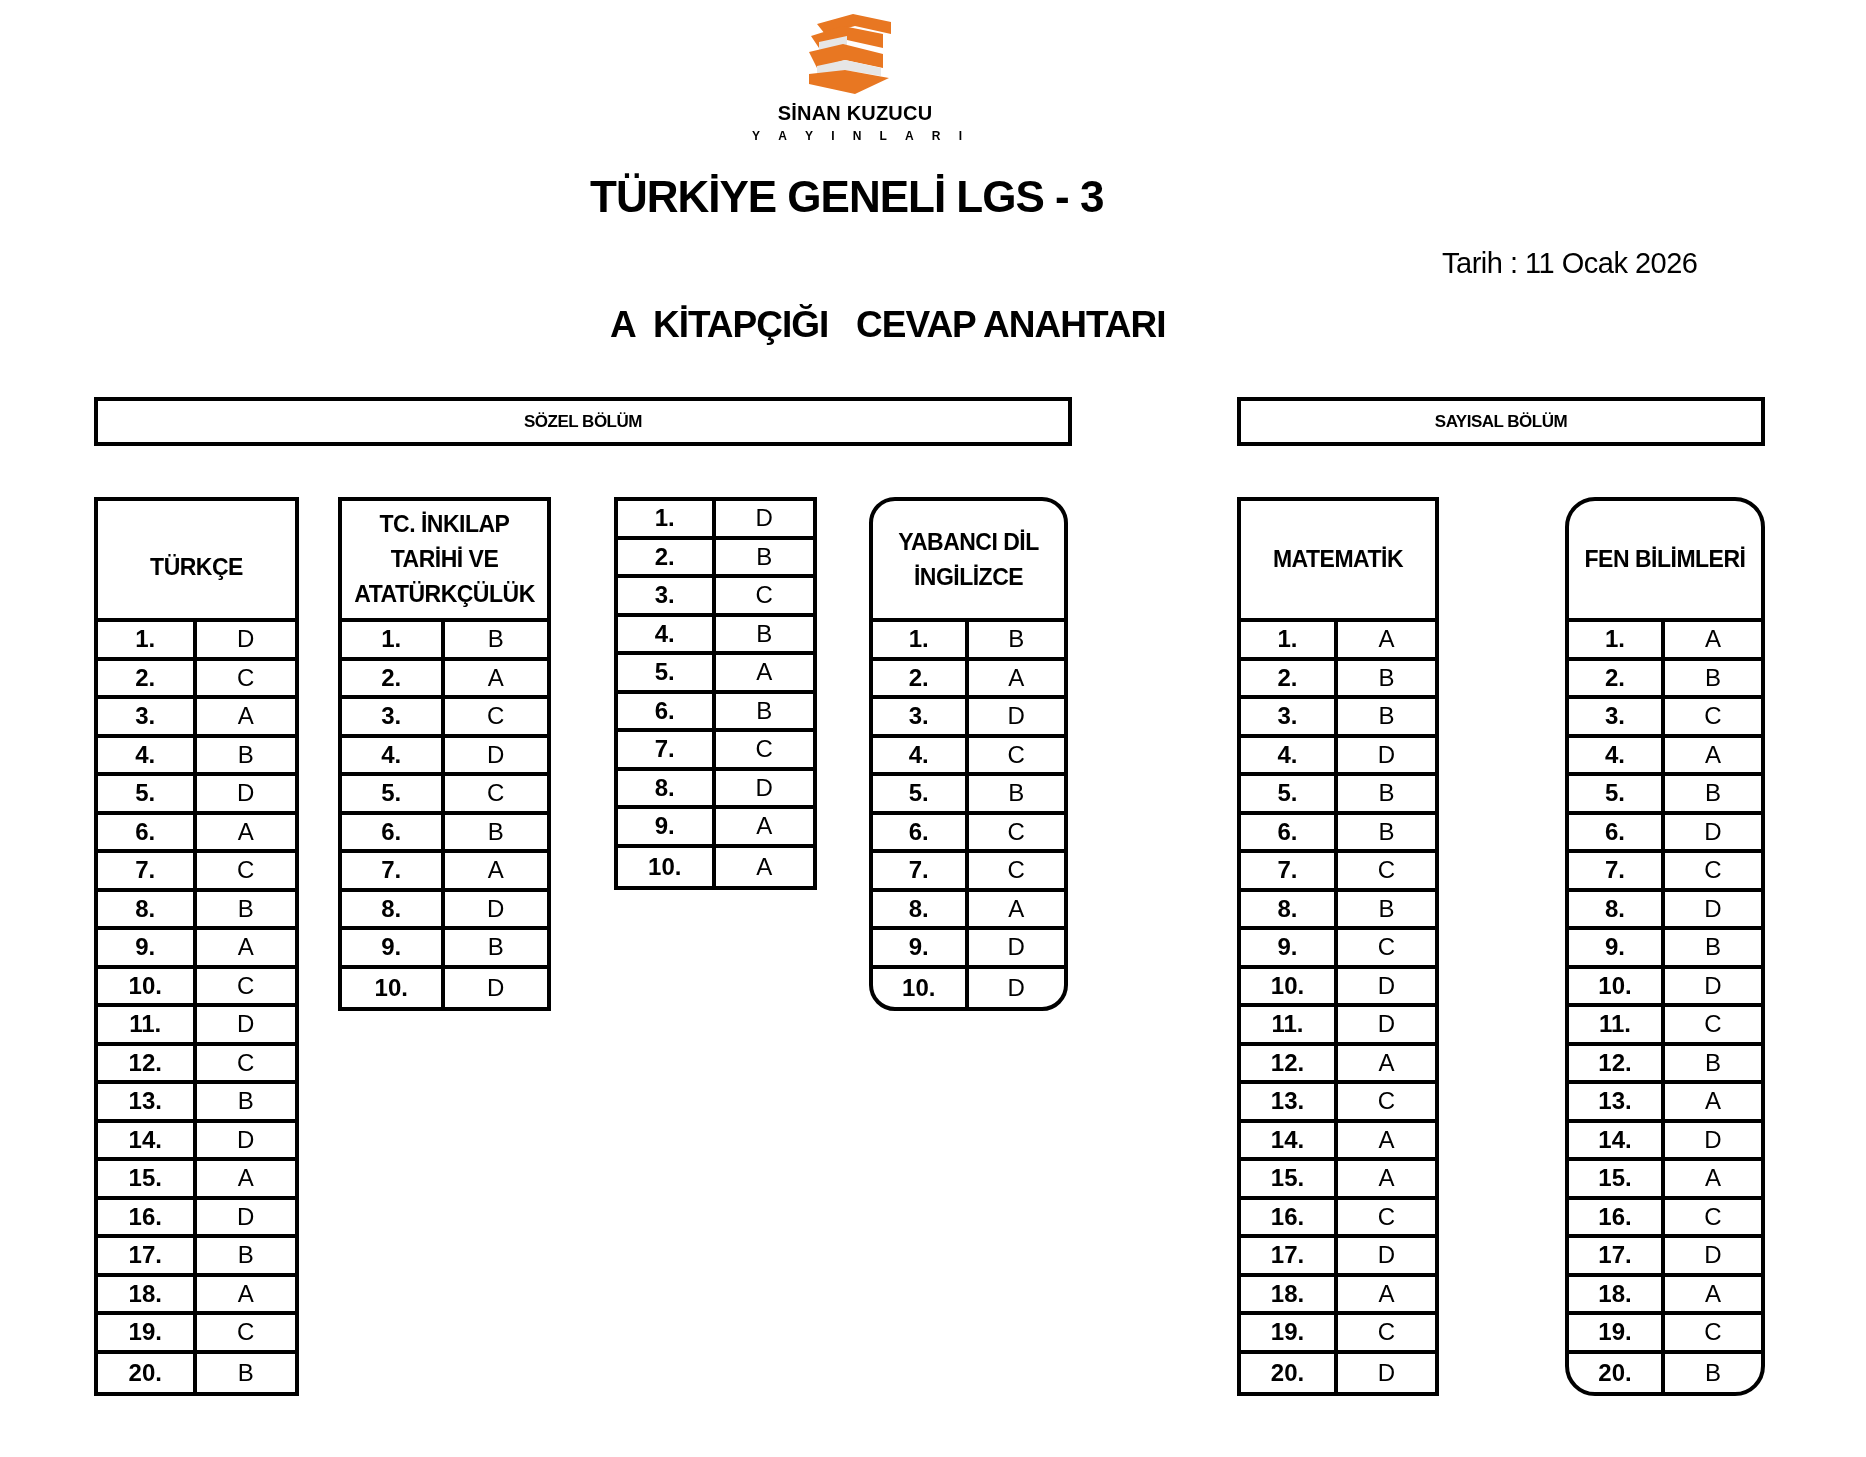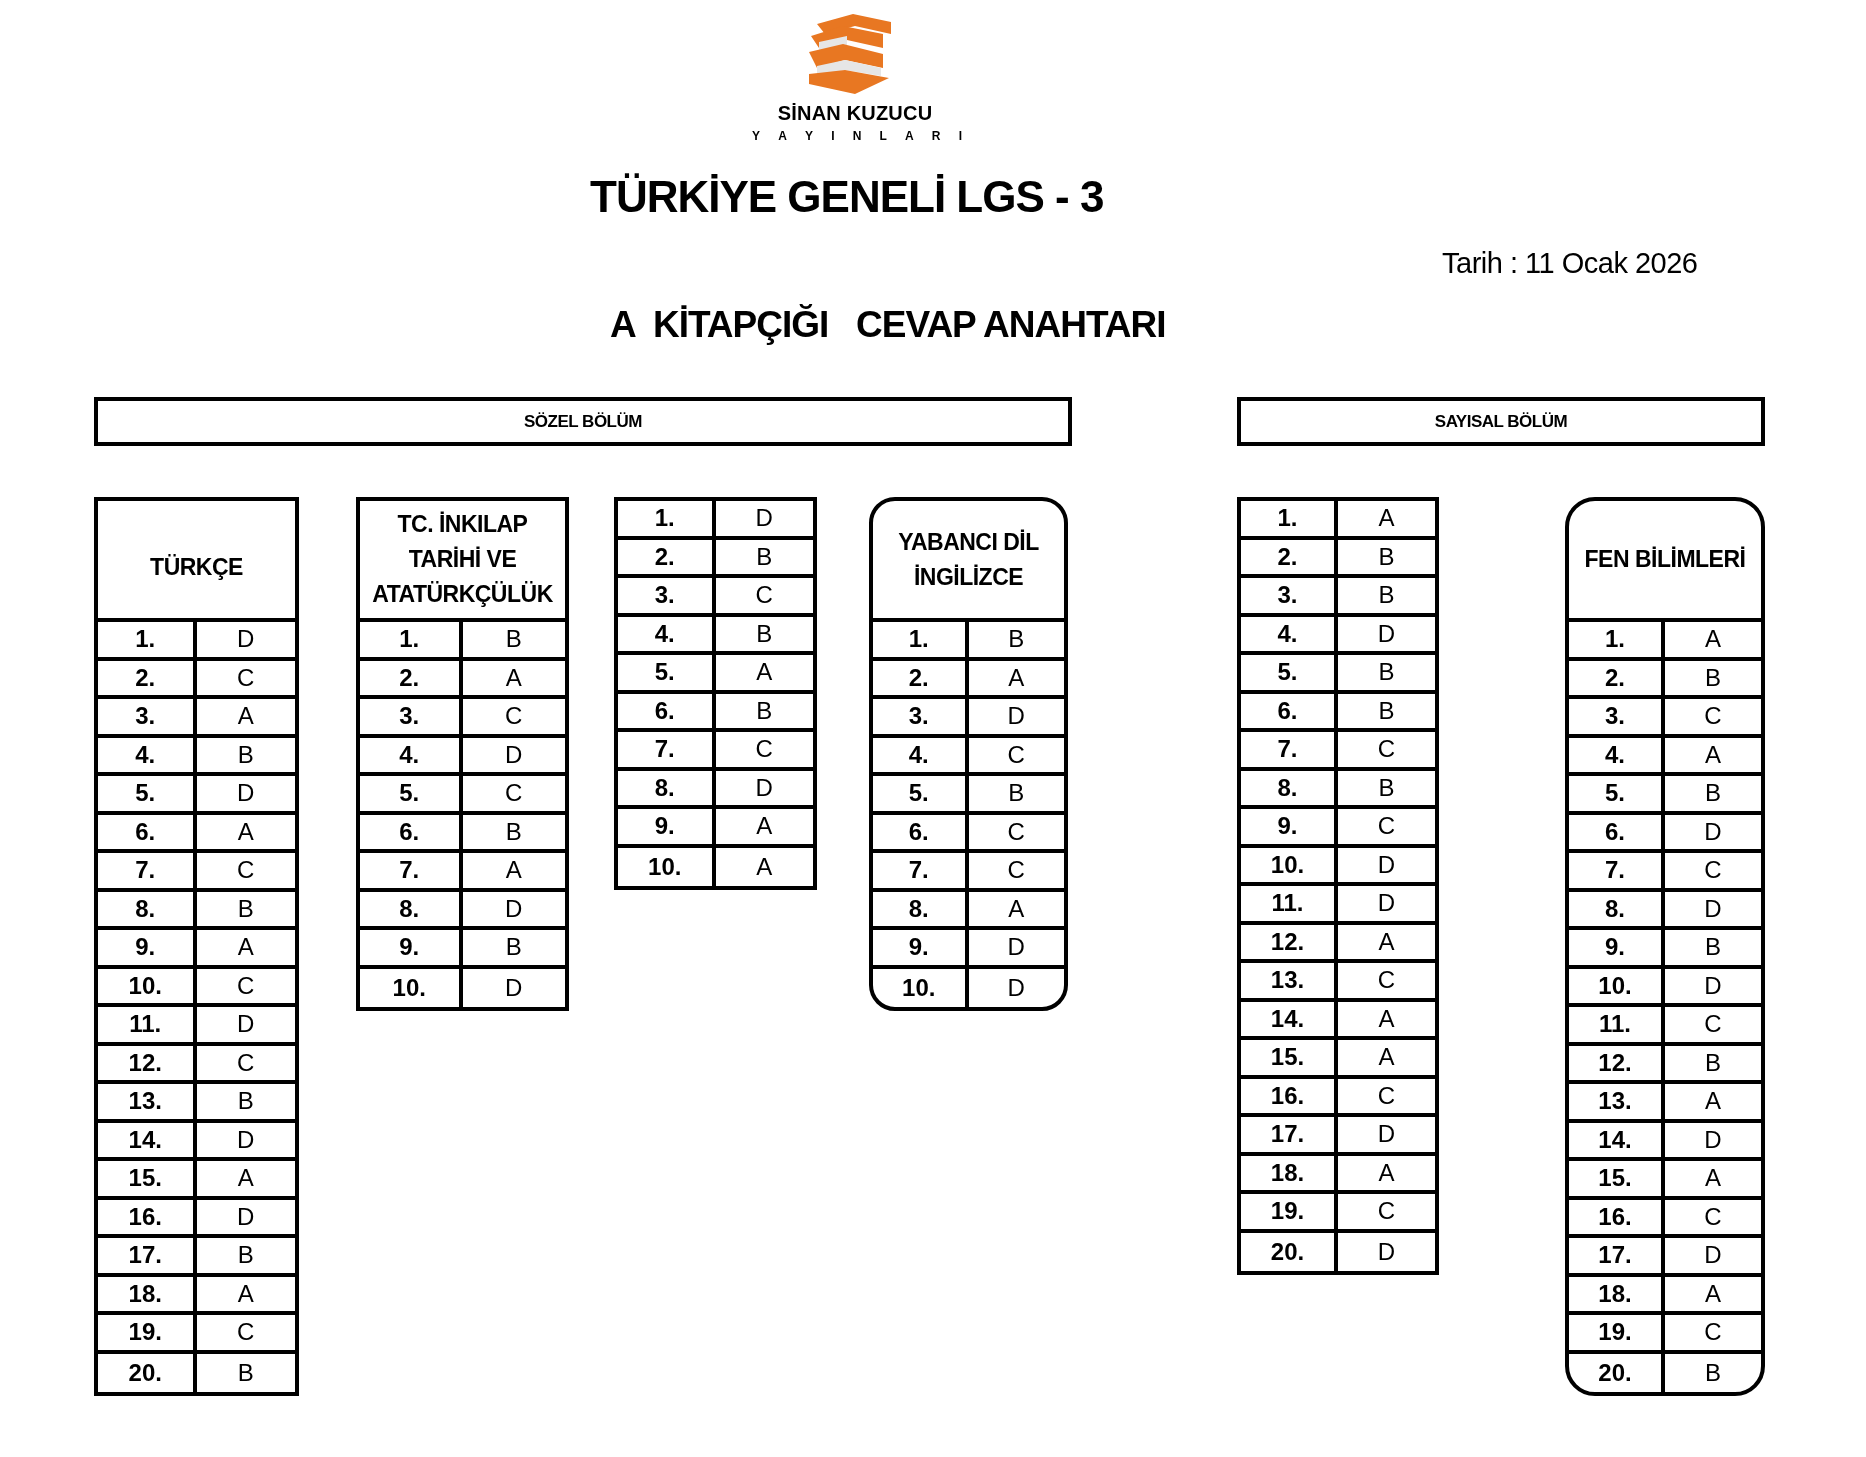--- a/index.html
+++ b/index.html
@@ -30,21 +30,21 @@
       align-items: center; justify-content: center; text-align: center; font-weight: bold;
       font-size: 23px; line-height: 35px; letter-spacing: -0.5px; padding: 0 4px; }
     .answer-table .row { display: flex; height: 38.5px; border-bottom: 4px solid #000; }
     .answer-table .row:last-child { border-bottom: none; }
     .answer-table .num { width: 50%; border-right: 4px solid #000; display: flex;
       align-items: center; justify-content: center; font-weight: bold; font-size: 24px; }
     .answer-table .ans { width: 50%; display: flex; align-items: center; justify-content: center;
       font-size: 24px; }
 
     #table-turkce { left: 94px; width: 205px; }
-    #table-inkilap { left: 356px; width: 213px; }
+    #table-inkilap { left: 338px; width: 213px; }
     #table-din { left: 614px; width: 203px; }
     #table-ingilizce { left: 869px; width: 199px; border-radius: 26px; }
     #table-matematik { left: 1237px; width: 202px; }
     #table-fen { left: 1565px; width: 200px; border-radius: 30px; }
   </style>
 </head>
 <body>
 
 <svg class="logo" viewBox="0 0 90 80">
   <polygon points="14,10 50,0 88,8 88,20 52,12 22,20" fill="#E87722"></polygon>
@@ -292,20 +292,23 @@
     <div class="row">
       <div class="num">9.</div>
       <div class="ans">D</div>
     </div>
     <div class="row">
       <div class="num">10.</div>
       <div class="ans">D</div>
     </div>
   </div>
 <div class="answer-table" id="table-matematik">
+  <div class="hdr">
+      <span style="white-space: pre-line;">MATEMATİK</span>
+    </div>
 <div class="row">
       <div class="num">1.</div>
       <div class="ans">A</div>
     </div>
     <div class="row">
       <div class="num">2.</div>
       <div class="ans">B</div>
     </div>
     <div class="row">
       <div class="num">3.</div>

